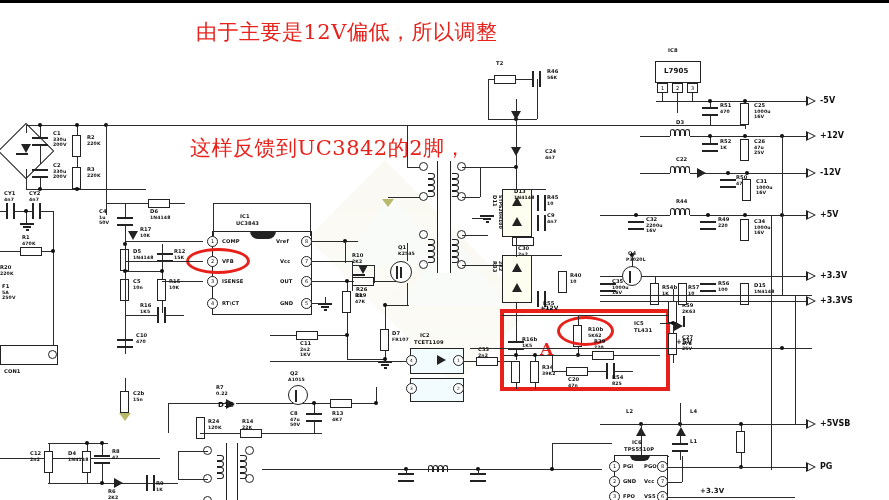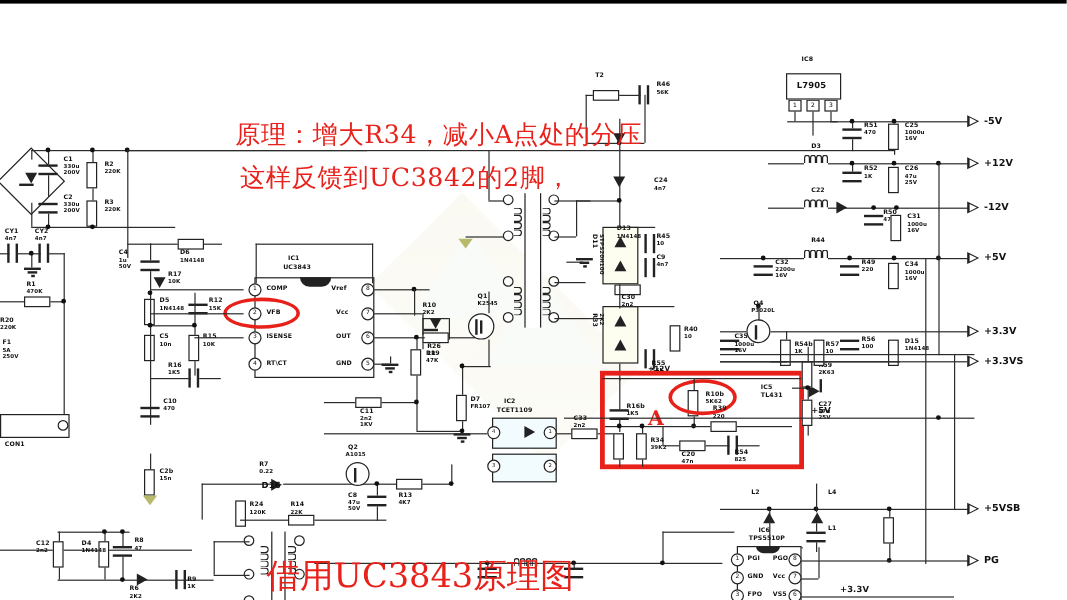--- a/index.html
+++ b/index.html
@@ -782,18 +782,17 @@
         <span style="left:15px"></span>
     </div>
     <div class="node" style="left:406px;top:466px;"></div>
     <div class="node" style="left:478px;top:466px;"></div>
     <div class="wire v" style="left:406px;top:466px;height:6px;"></div>
     <div class="wire v" style="left:478px;top:466px;height:6px;"></div>
     <div class="wire h" style="left:552px;top:440px;width:60px;"></div>
     <div class="wire v" style="left:552px;top:440px;height:26px;"></div>
     <div class="node" style="left:552px;top:466px;"></div>
 
-    <div class="anno" style="left:196px;top:94px;">原理：增大R34，减小A点处的分压</div>
-    <div class="anno" style="left:200px;top:130px;">这样反馈到UC3842的2脚，</div>
-    <div class="anno-bottom" style="left:222px;top:458px;">借用UC3843原理图</div>
+    <div class="anno" style="left:196px;top:14px;">由于主要是12V偏低，所以调整</div>
+    <div class="anno" style="left:190px;top:130px;">这样反馈到UC3842的2脚，</div>
 
   </div>
 </div>
 
 </body></html>

